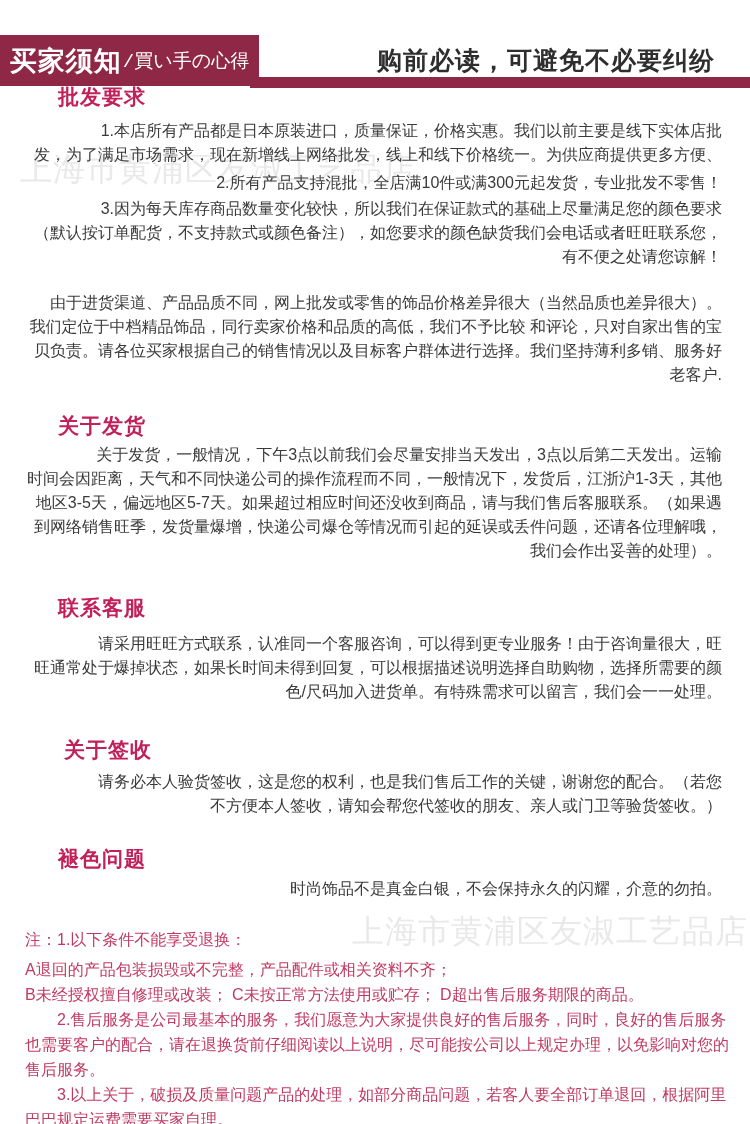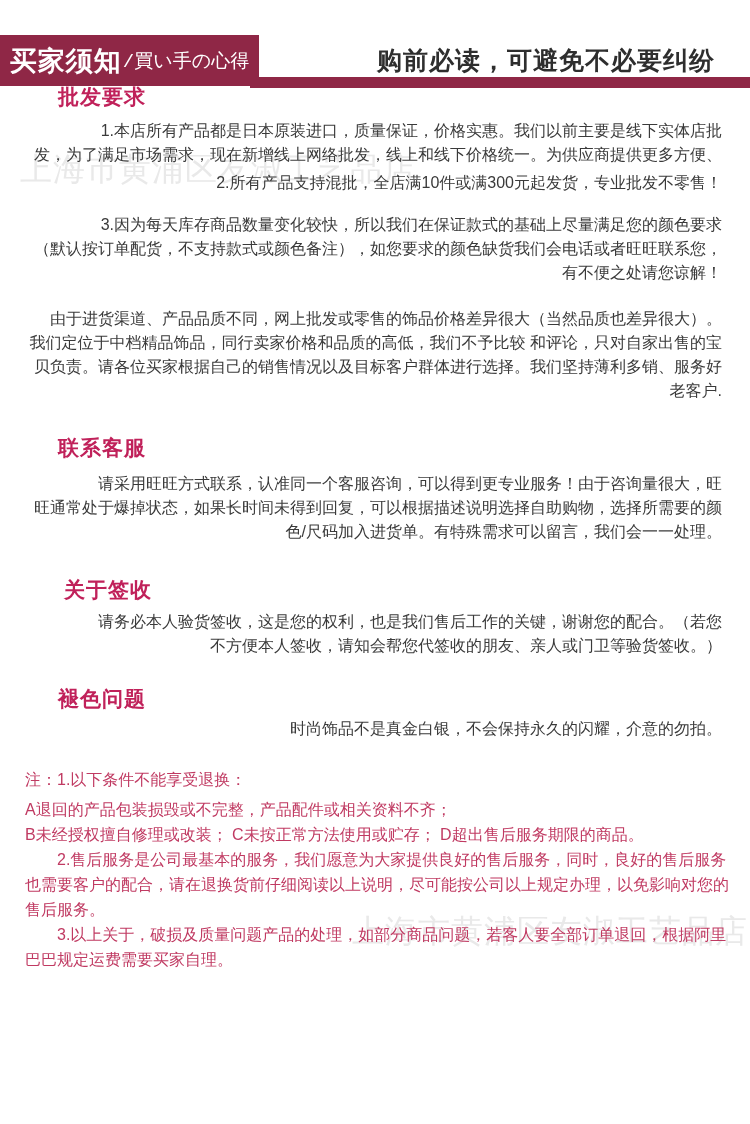--- a/index.html
+++ b/index.html
@@ -52,21 +52,21 @@
   .indent-num { text-indent:63px; }
   .indent-sm  { text-indent:14px; }
   
   .notes { position:relative; z-index:1; margin-top:26px; }
   .notes p {
     padding:0 12px 0 25px;
     font-size:16px; line-height:25px; color:#c03a62;
   }
   .note-indent { text-indent:32px; }
   
-  .mt2{margin-top:18px}.mt4{margin-top:4px}.mt5{margin-top:5px}.mt7{margin-top:7px}
+  .mt2{margin-top:2px}.mt4{margin-top:4px}.mt5{margin-top:5px}.mt7{margin-top:7px}
   .mt9{margin-top:9px}.mt11{margin-top:11px}.mt22{margin-top:22px}.mt26{margin-top:26px}
   .mt28{margin-top:28px}.mt32{margin-top:32px}.mt33{margin-top:33px}
 </style>
 </head>
 <body>
 
 <div class="page">
 
   <div class="wm wm-top">上海市黄浦区友淑工艺品店</div>
   <div class="wm wm-bottom">上海市黄浦区友淑工艺品店</div>
@@ -83,20 +83,24 @@
   <div class="content">
 
     <section>
       <h2 class="section-title mt5">批发要求</h2>
       <p class="body indent-num mt9">1.本店所有产品都是日本原装进口，质量保证，价格实惠。我们以前主要是线下实体店批发，为了满足市场需求，现在新增线上网络批发，线上和线下价格统一。为供应商提供更多方便、</p>
       <p class="body indent-num mt4">2.所有产品支持混批，全店满10件或满300元起发货，专业批发不零售！</p>
       <p class="body indent-num mt2">3.因为每天库存商品数量变化较快，所以我们在保证款式的基础上尽量满足您的颜色要求（默认按订单配货，不支持款式或颜色备注），如您要求的颜色缺货我们会电话或者旺旺联系您，有不便之处请您谅解！</p>
       <p class="body indent-sm mt22">由于进货渠道、产品品质不同，网上批发或零售的饰品价格差异很大（当然品质也差异很大）。我们定位于中档精品饰品，同行卖家价格和品质的高低，我们不予比较 和评论，只对自家出售的宝贝负责。请各位买家根据自己的销售情况以及目标客户群体进行选择。我们坚持薄利多销、服务好老客户.</p>
     </section>
 
+    <section>
+      <h2 class="section-title mt26">关于发货</h2>
+      <p class="body indent-num mt4">关于发货，一般情况，下午3点以前我们会尽量安排当天发出，3点以后第二天发出。运输时间会因距离，天气和不同快递公司的操作流程而不同，一般情况下，发货后，江浙沪1-3天，其他地区3-5天，偏远地区5-7天。如果超过相应时间还没收到商品，请与我们售后客服联系。（如果遇到网络销售旺季，发货量爆增，快递公司爆仓等情况而引起的延误或丢件问题，还请各位理解哦，我们会作出妥善的处理）。</p>
+    </section>
 
     <section>
       <h2 class="section-title mt32">联系客服</h2>
       <p class="body indent-num mt11">请采用旺旺方式联系，认准同一个客服咨询，可以得到更专业服务！由于咨询量很大，旺旺通常处于爆掉状态，如果长时间未得到回复，可以根据描述说明选择自助购物，选择所需要的颜色/尺码加入进货单。有特殊需求可以留言，我们会一一处理。</p>
     </section>
 
     <section>
       <h2 class="section-title shift mt33">关于签收</h2>
       <p class="body indent-num mt7">请务必本人验货签收，这是您的权利，也是我们售后工作的关键，谢谢您的配合。（若您不方便本人签收，请知会帮您代签收的朋友、亲人或门卫等验货签收。）</p>
     </section>

